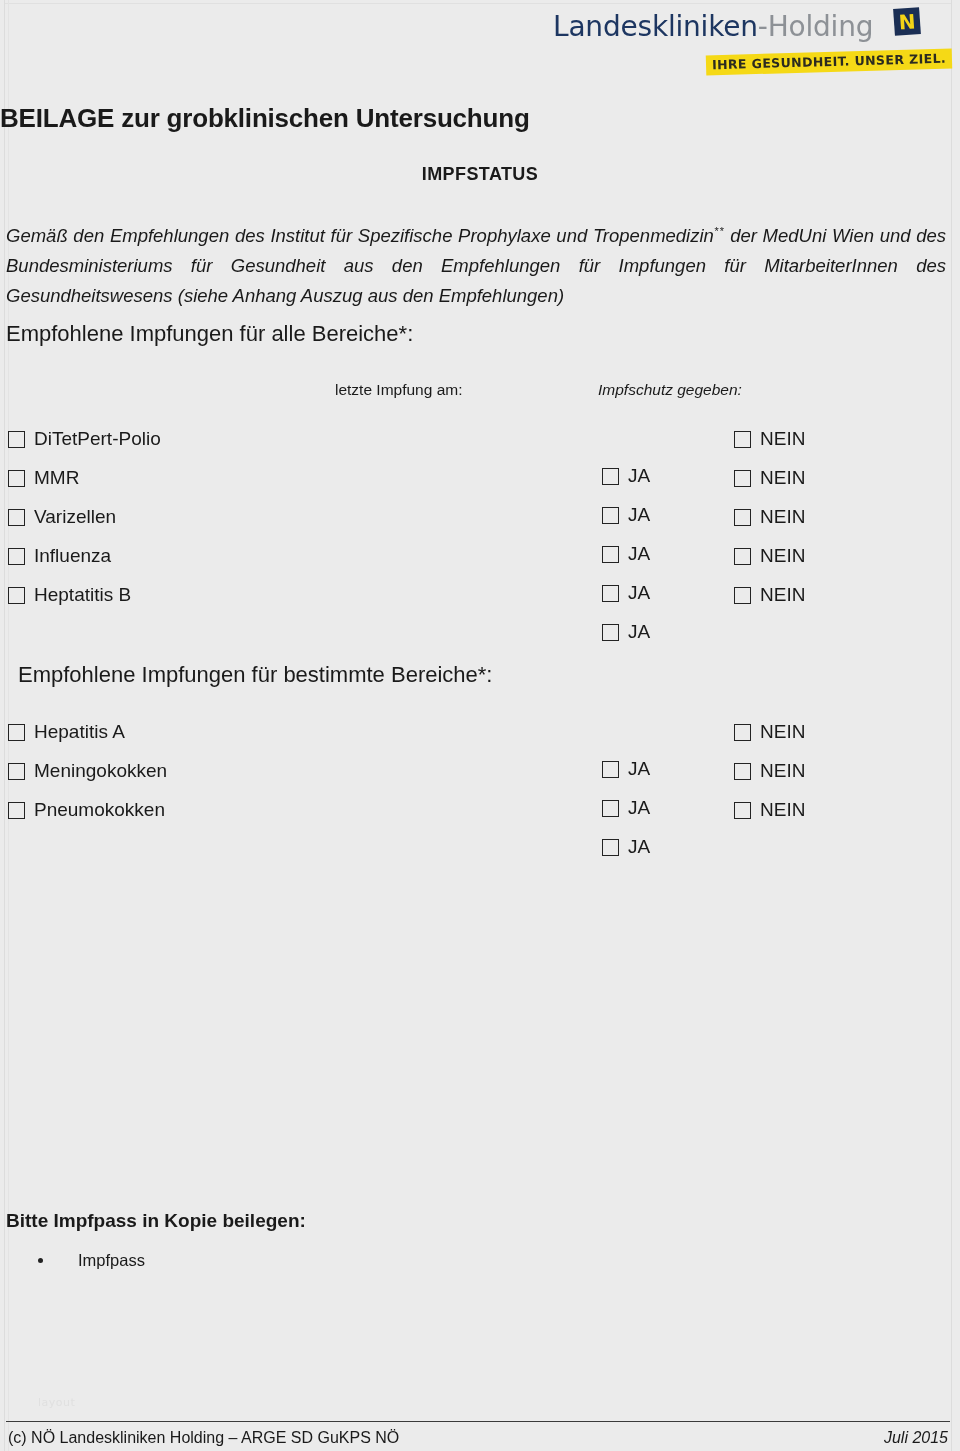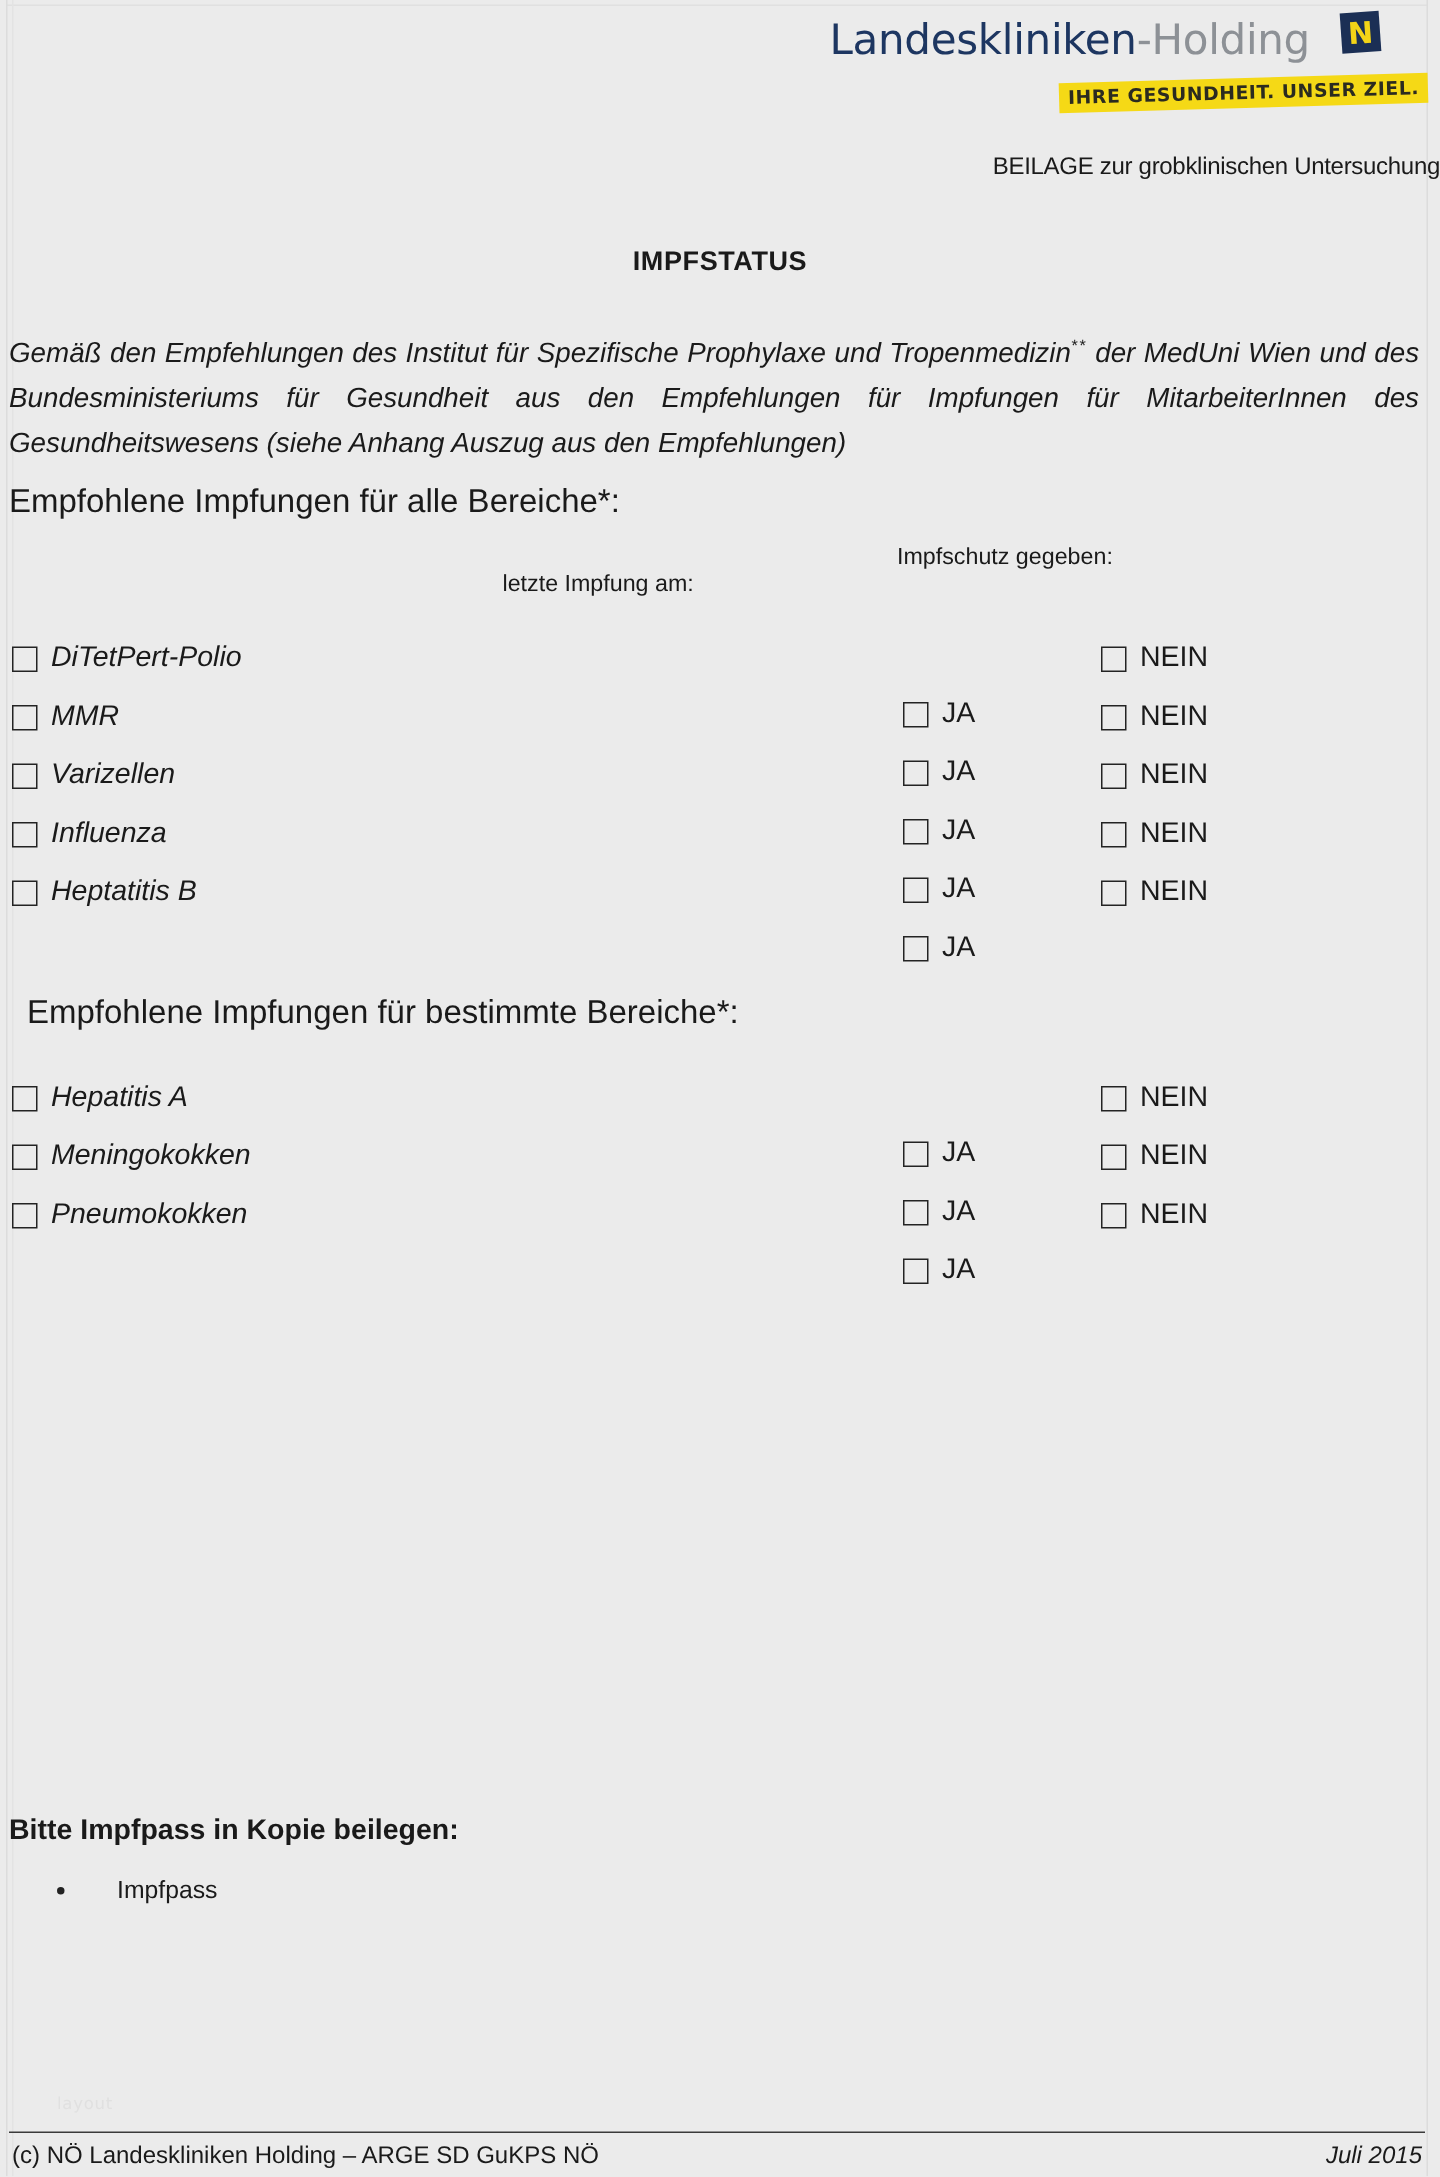--- a/index.html
+++ b/index.html
@@ -99,23 +99,23 @@
     transform: rotate(-1.6deg);
     white-space: nowrap;
     font-family: "DejaVu Sans", sans-serif;
   }
 
   
   .title-main {
     position: absolute;
     left: 0; right: 0;
     top: 103px;
-    text-align: right;
-    font-size: 16px;
-    font-weight: normal;
+    text-align: left;
+    font-size: 26px;
+    font-weight: bold;
     letter-spacing: -0.2px;
   }
   .title-sub {
     position: absolute;
     left: 0; right: 0;
     top: 164px;
     text-align: center;
     font-size: 18px;
     font-weight: bold;
     letter-spacing: 0.4px;
@@ -148,21 +148,21 @@
   #sec1-heading { top: 321px; }
   #sec2-heading { top: 662px; padding-left: 12px; }
 
   
   .col-head {
     position: absolute;
     font-size: 15.5px;
     white-space: nowrap;
   }
   #col-head-date { left: 335px; top: 381px; }
-  #col-head-protection { left: 598px; top: 363px; }
+  #col-head-protection { left: 598px; top: 381px; font-style: italic; }
 
   
   .cbrow {
     position: absolute;
     left: 0;
     width: 960px;
     height: 39px;
   }
   .cbox {
     display: inline-block;
@@ -178,21 +178,20 @@
     font-size: 19px;
     vertical-align: middle;
     margin-left: 9px;
     white-space: nowrap;
   }
   .cb-name {
     position: absolute;
     left: 8px;
     top: 0;
     white-space: nowrap;
-    font-style: italic;
   }
   .cb-ja {
     position: absolute;
     left: 602px;
     top: 0;
     white-space: nowrap;
     margin-top: 37px;
   }
   .cb-nein {
     position: absolute;

